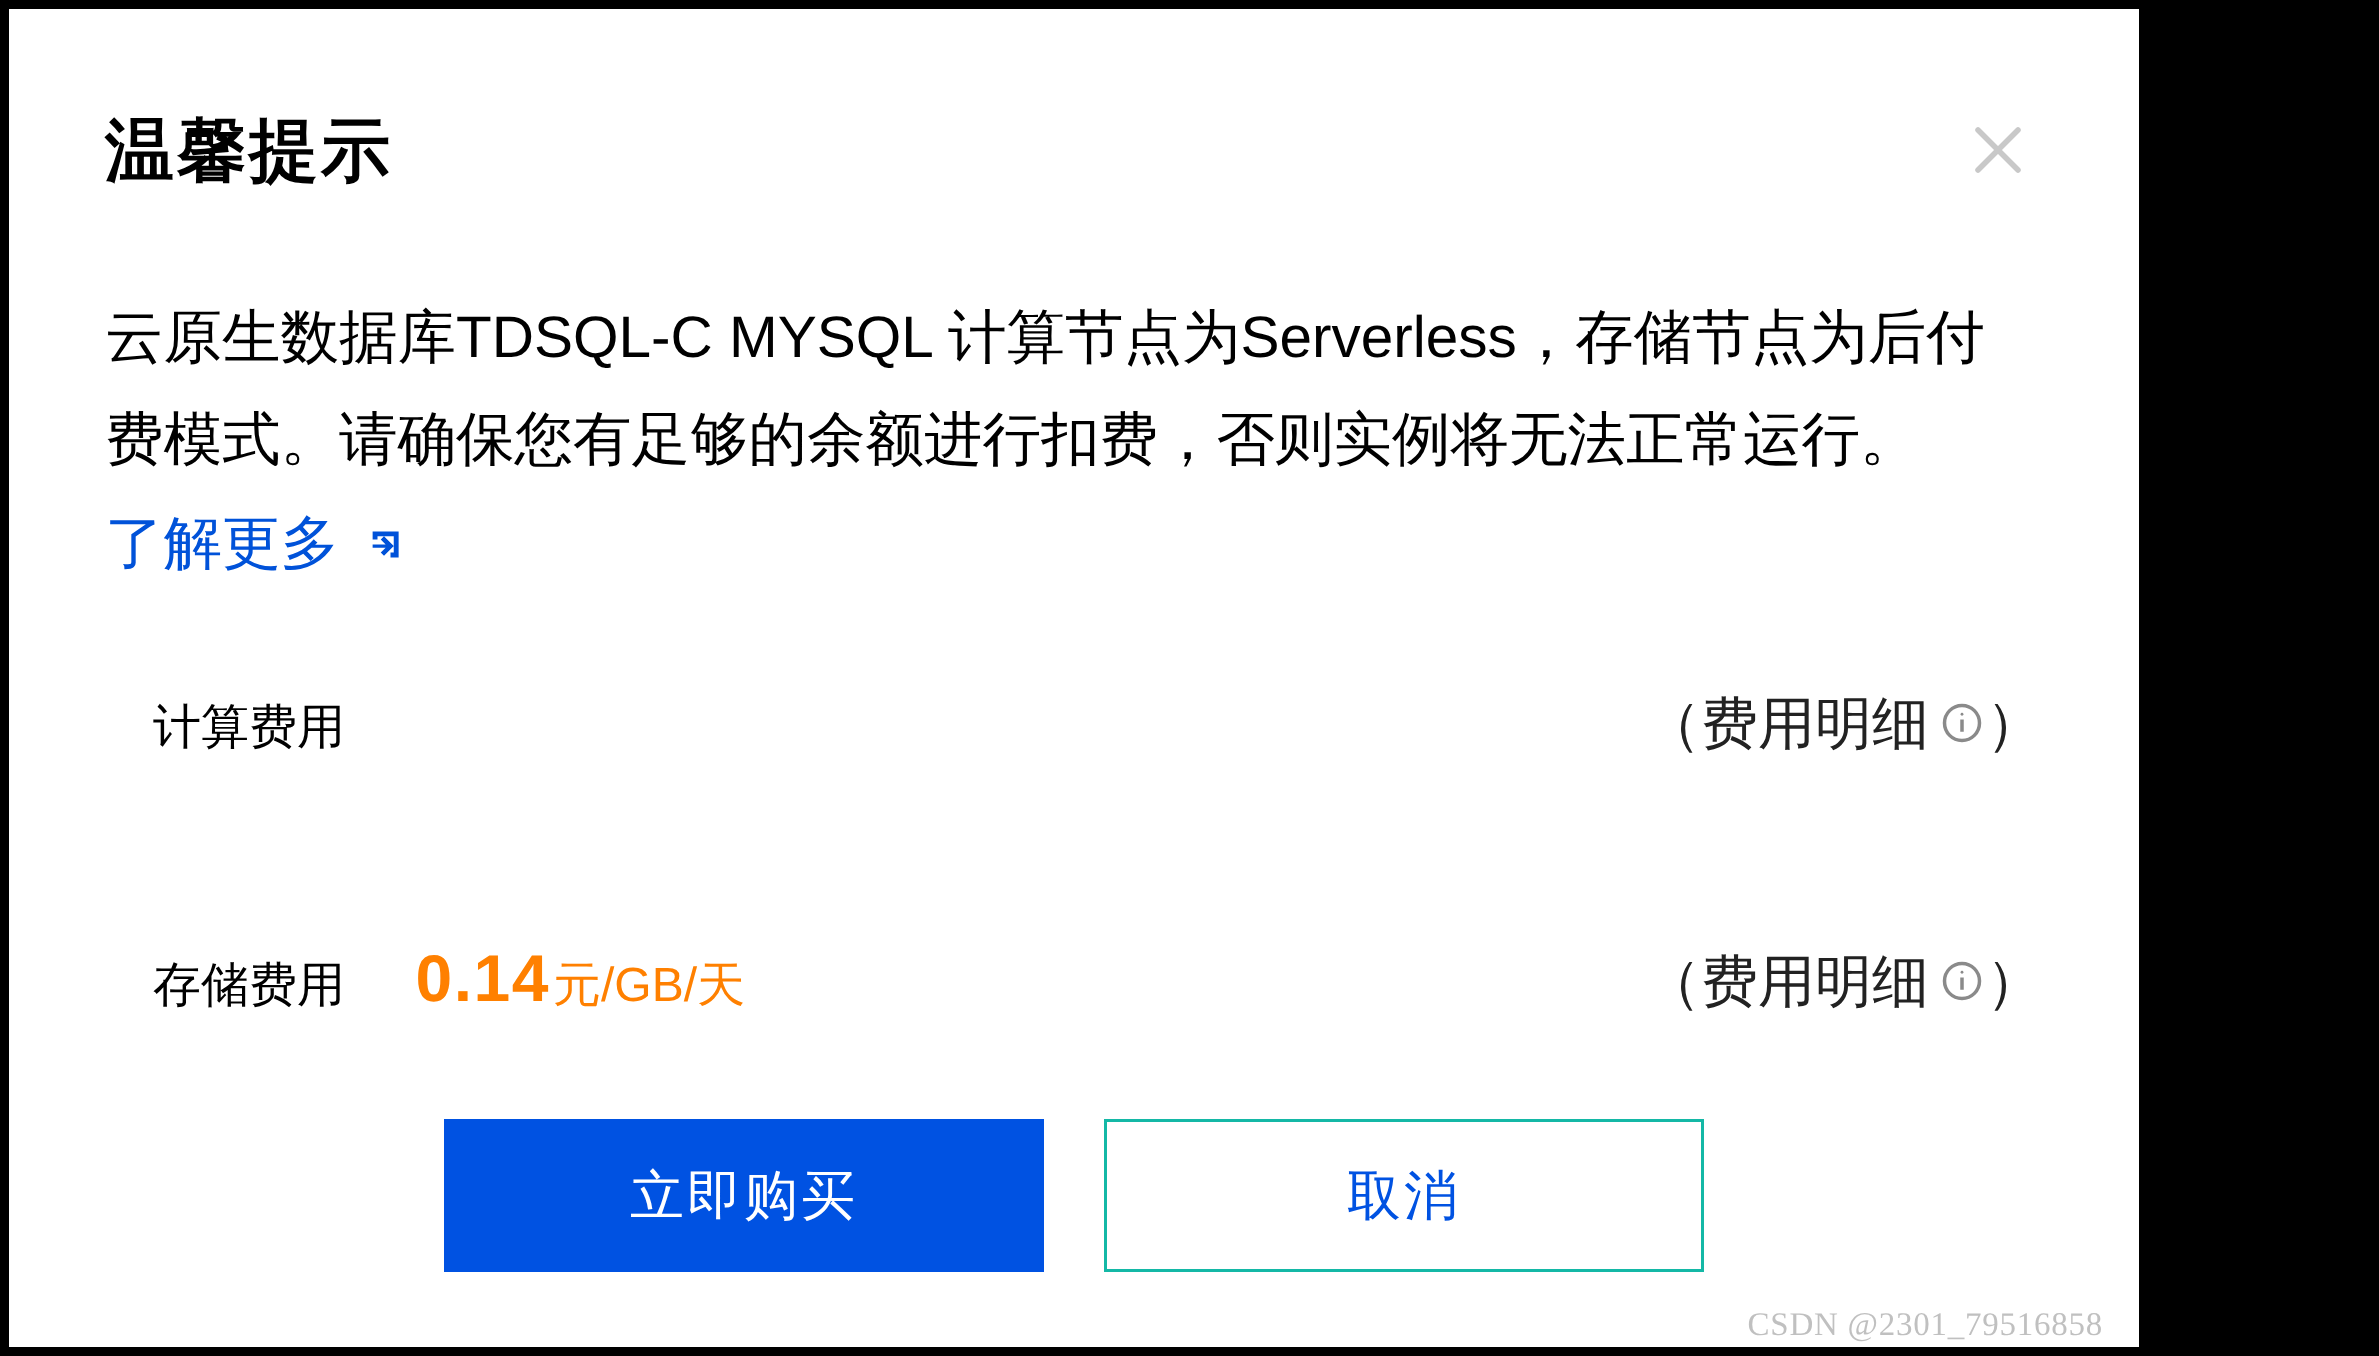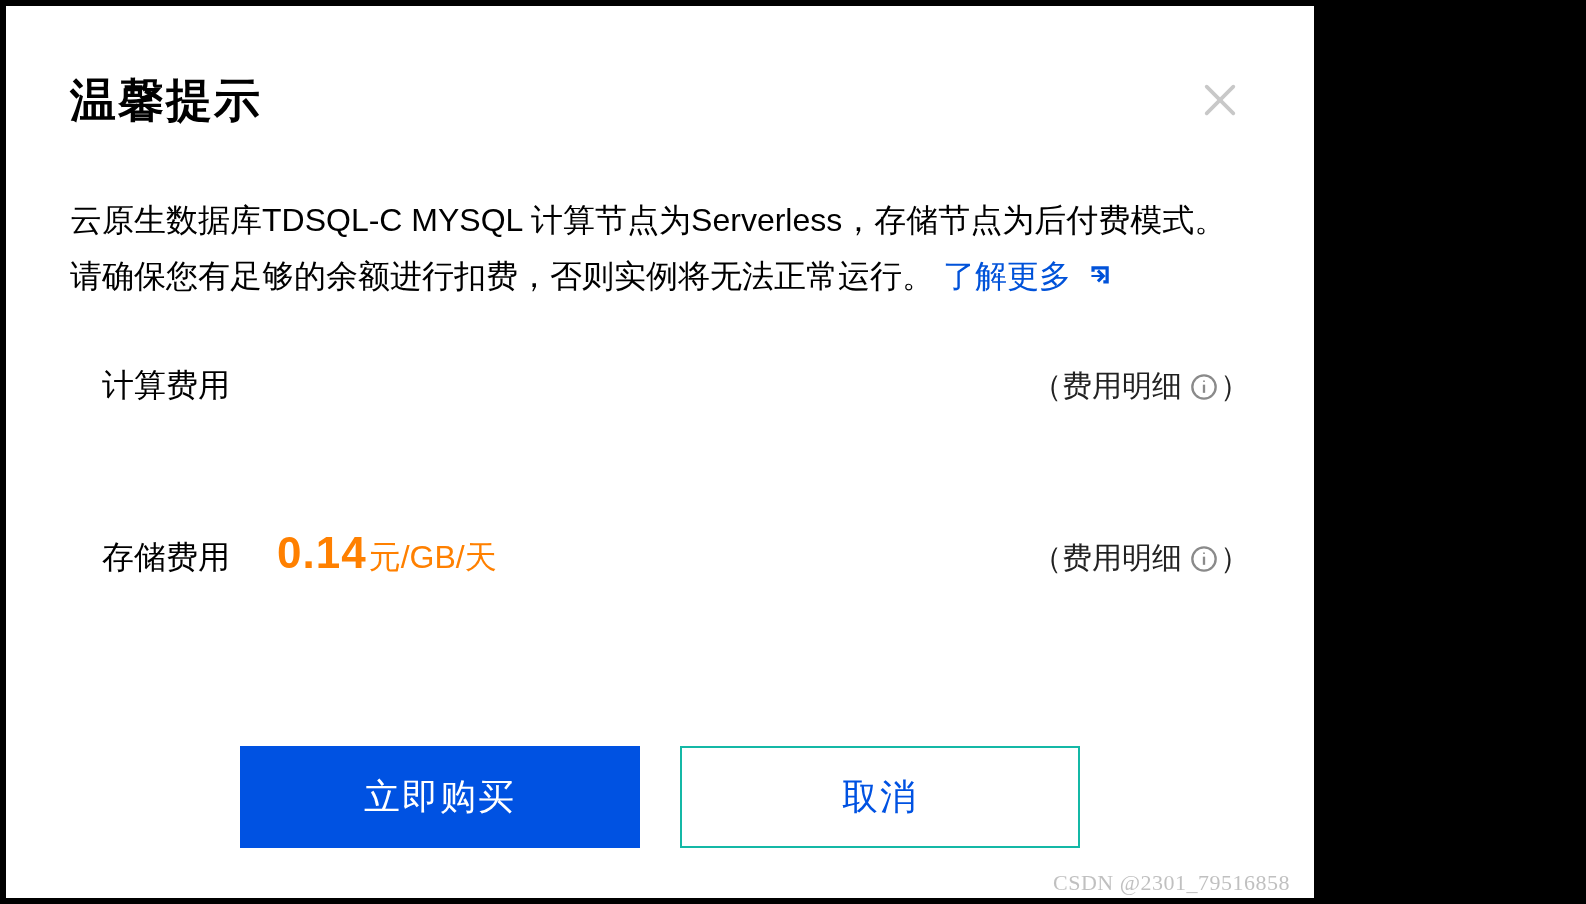--- a/index.html
+++ b/index.html
@@ -10,21 +10,21 @@
     background: #000;
     font-family: "PingFang SC", "Microsoft YaHei", "Helvetica Neue", Arial, sans-serif;
     color: #000;
   }
 
   .dialog {
     box-sizing: border-box;
     background: #fff;
     position: relative;
     margin: 6px;
-    width: 1308px;
+    width: 1420px;
     height: 892px;
     padding: 64px 64px 0 64px;
   }
 
   .close-icon {
     position: absolute;
     top: 70px;
     right: 70px;
     width: 48px;
     height: 48px;
@@ -41,21 +41,21 @@
   }
 
   .title {
     font-size: 46px;
     font-weight: 700;
     margin: 0 0 60px 0;
     letter-spacing: 2px;
   }
 
   .description {
-    font-size: 32px;
+    font-size: 39px;
     line-height: 1.75;
     margin: 0 0 60px 0;
     color: #000;
   }
 
   .learn-more {
     color: #0052d9;
     cursor: pointer;
     white-space: nowrap;
   }
@@ -103,21 +103,21 @@
   }
   .cost-unit {
     font-size: 32px;
     color: #ff8000;
     margin-left: 2px;
   }
 
   .cost-detail {
     display: inline-flex;
     align-items: center;
-    font-size: 30px;
+    font-size: 38px;
     color: #222;
     white-space: nowrap;
   }
   .cost-detail .info-icon {
     display: inline-flex;
     margin: 0 2px 0 8px;
   }
   .cost-detail .info-icon svg {
     width: 28px;
     height: 28px;

